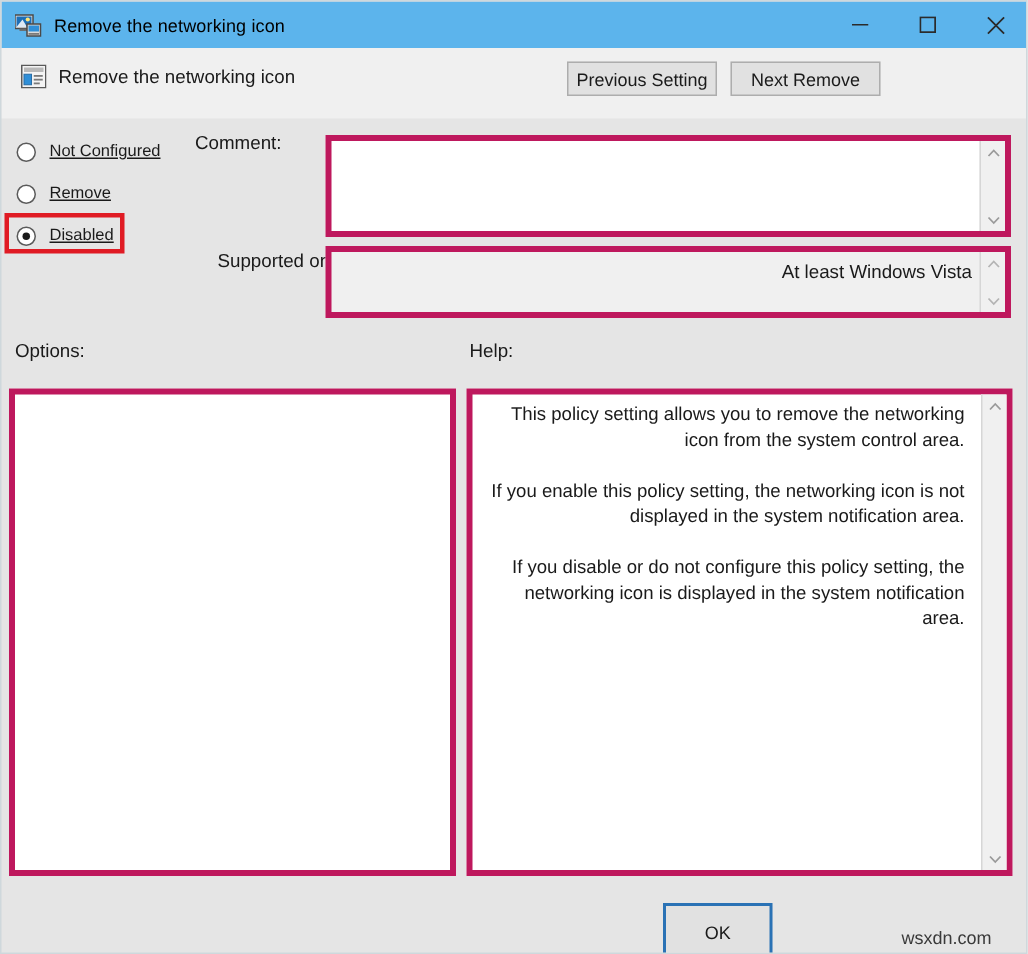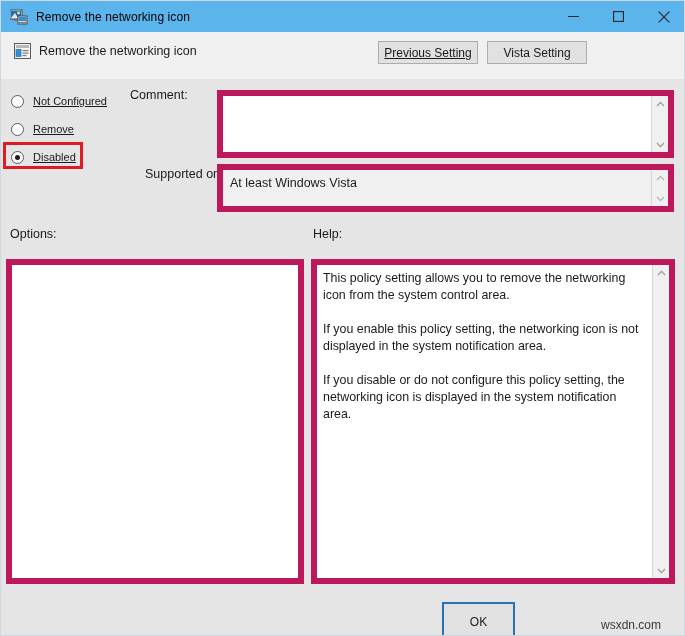--- a/index.html
+++ b/index.html
@@ -88,21 +88,21 @@
     height: 23px;
     background: #e1e1e1;
     border: 1px solid #adadad;
     font-family: "Liberation Sans", sans-serif;
     font-size: 12px;
     color: #1a1a1a;
     padding: 0;
     cursor: default;
     box-sizing: border-box;
   }
-  #btn-prev-setting { left: 377px; width: 100px; text-decoration: underline; }
+  #btn-prev-setting { left: 377px; width: 100px; }
   #btn-next-setting { left: 486px; width: 100px; }
 
   
   #radio-group {
     position: absolute;
     left: 0; top: 78px;
     width: 210px;
   }
   .radio-row {
     position: absolute;
@@ -154,23 +154,24 @@
     position: absolute;
     font-size: 12.5px;
     color: #1a1a1a;
     white-space: nowrap;
   }
   #comment-label { left: 129px; top: 87px; }
   #supported-label { left: 144px; top: 166px; }
 
   .bordered-box {
     position: absolute;
-    border: 6px solid #be185d;
+    border: 4px solid #be185d;
     box-sizing: border-box;
     background: #ffffff;
+    text-align: right;
   }
   #comment-box {
     left: 216px; top: 89px;
     width: 457px; height: 68px;
   }
   #supported-box {
     left: 216px; top: 163px;
     width: 457px; height: 48px;
     background: #f0f0f0;
   }
@@ -307,21 +308,21 @@
         <rect x="2" y="2" width="13" height="3" fill="#b9b9b9"></rect>
         <rect x="2" y="6.5" width="5" height="7" fill="#2f8fd8" stroke="#2a6ea8" stroke-width="0.7"></rect>
         <rect x="8.5" y="7" width="6" height="1.2" fill="#7a7a7a"></rect>
         <rect x="8.5" y="9.5" width="6" height="1.2" fill="#7a7a7a"></rect>
         <rect x="8.5" y="12" width="4" height="1.2" fill="#7a7a7a"></rect>
       </svg>
     </span>
     <span id="policy-title">Remove the networking icon</span>
 
     <button class="nav-btn" id="btn-prev-setting">Previous Setting</button>
-    <button class="nav-btn" id="btn-next-setting">Vista Setting</button>
+    <button class="nav-btn" id="btn-next-setting">Next Remove</button>
   </div>
 
   <div id="radio-group">
     <div class="radio-row" id="radio-not-configured">
       <span class="radio-mark"></span>
       <span class="radio-label">Not Configured</span>
     </div>
     <div class="radio-row" id="radio-enabled">
       <span class="radio-mark"></span>
       <span class="radio-label">Remove</span>

